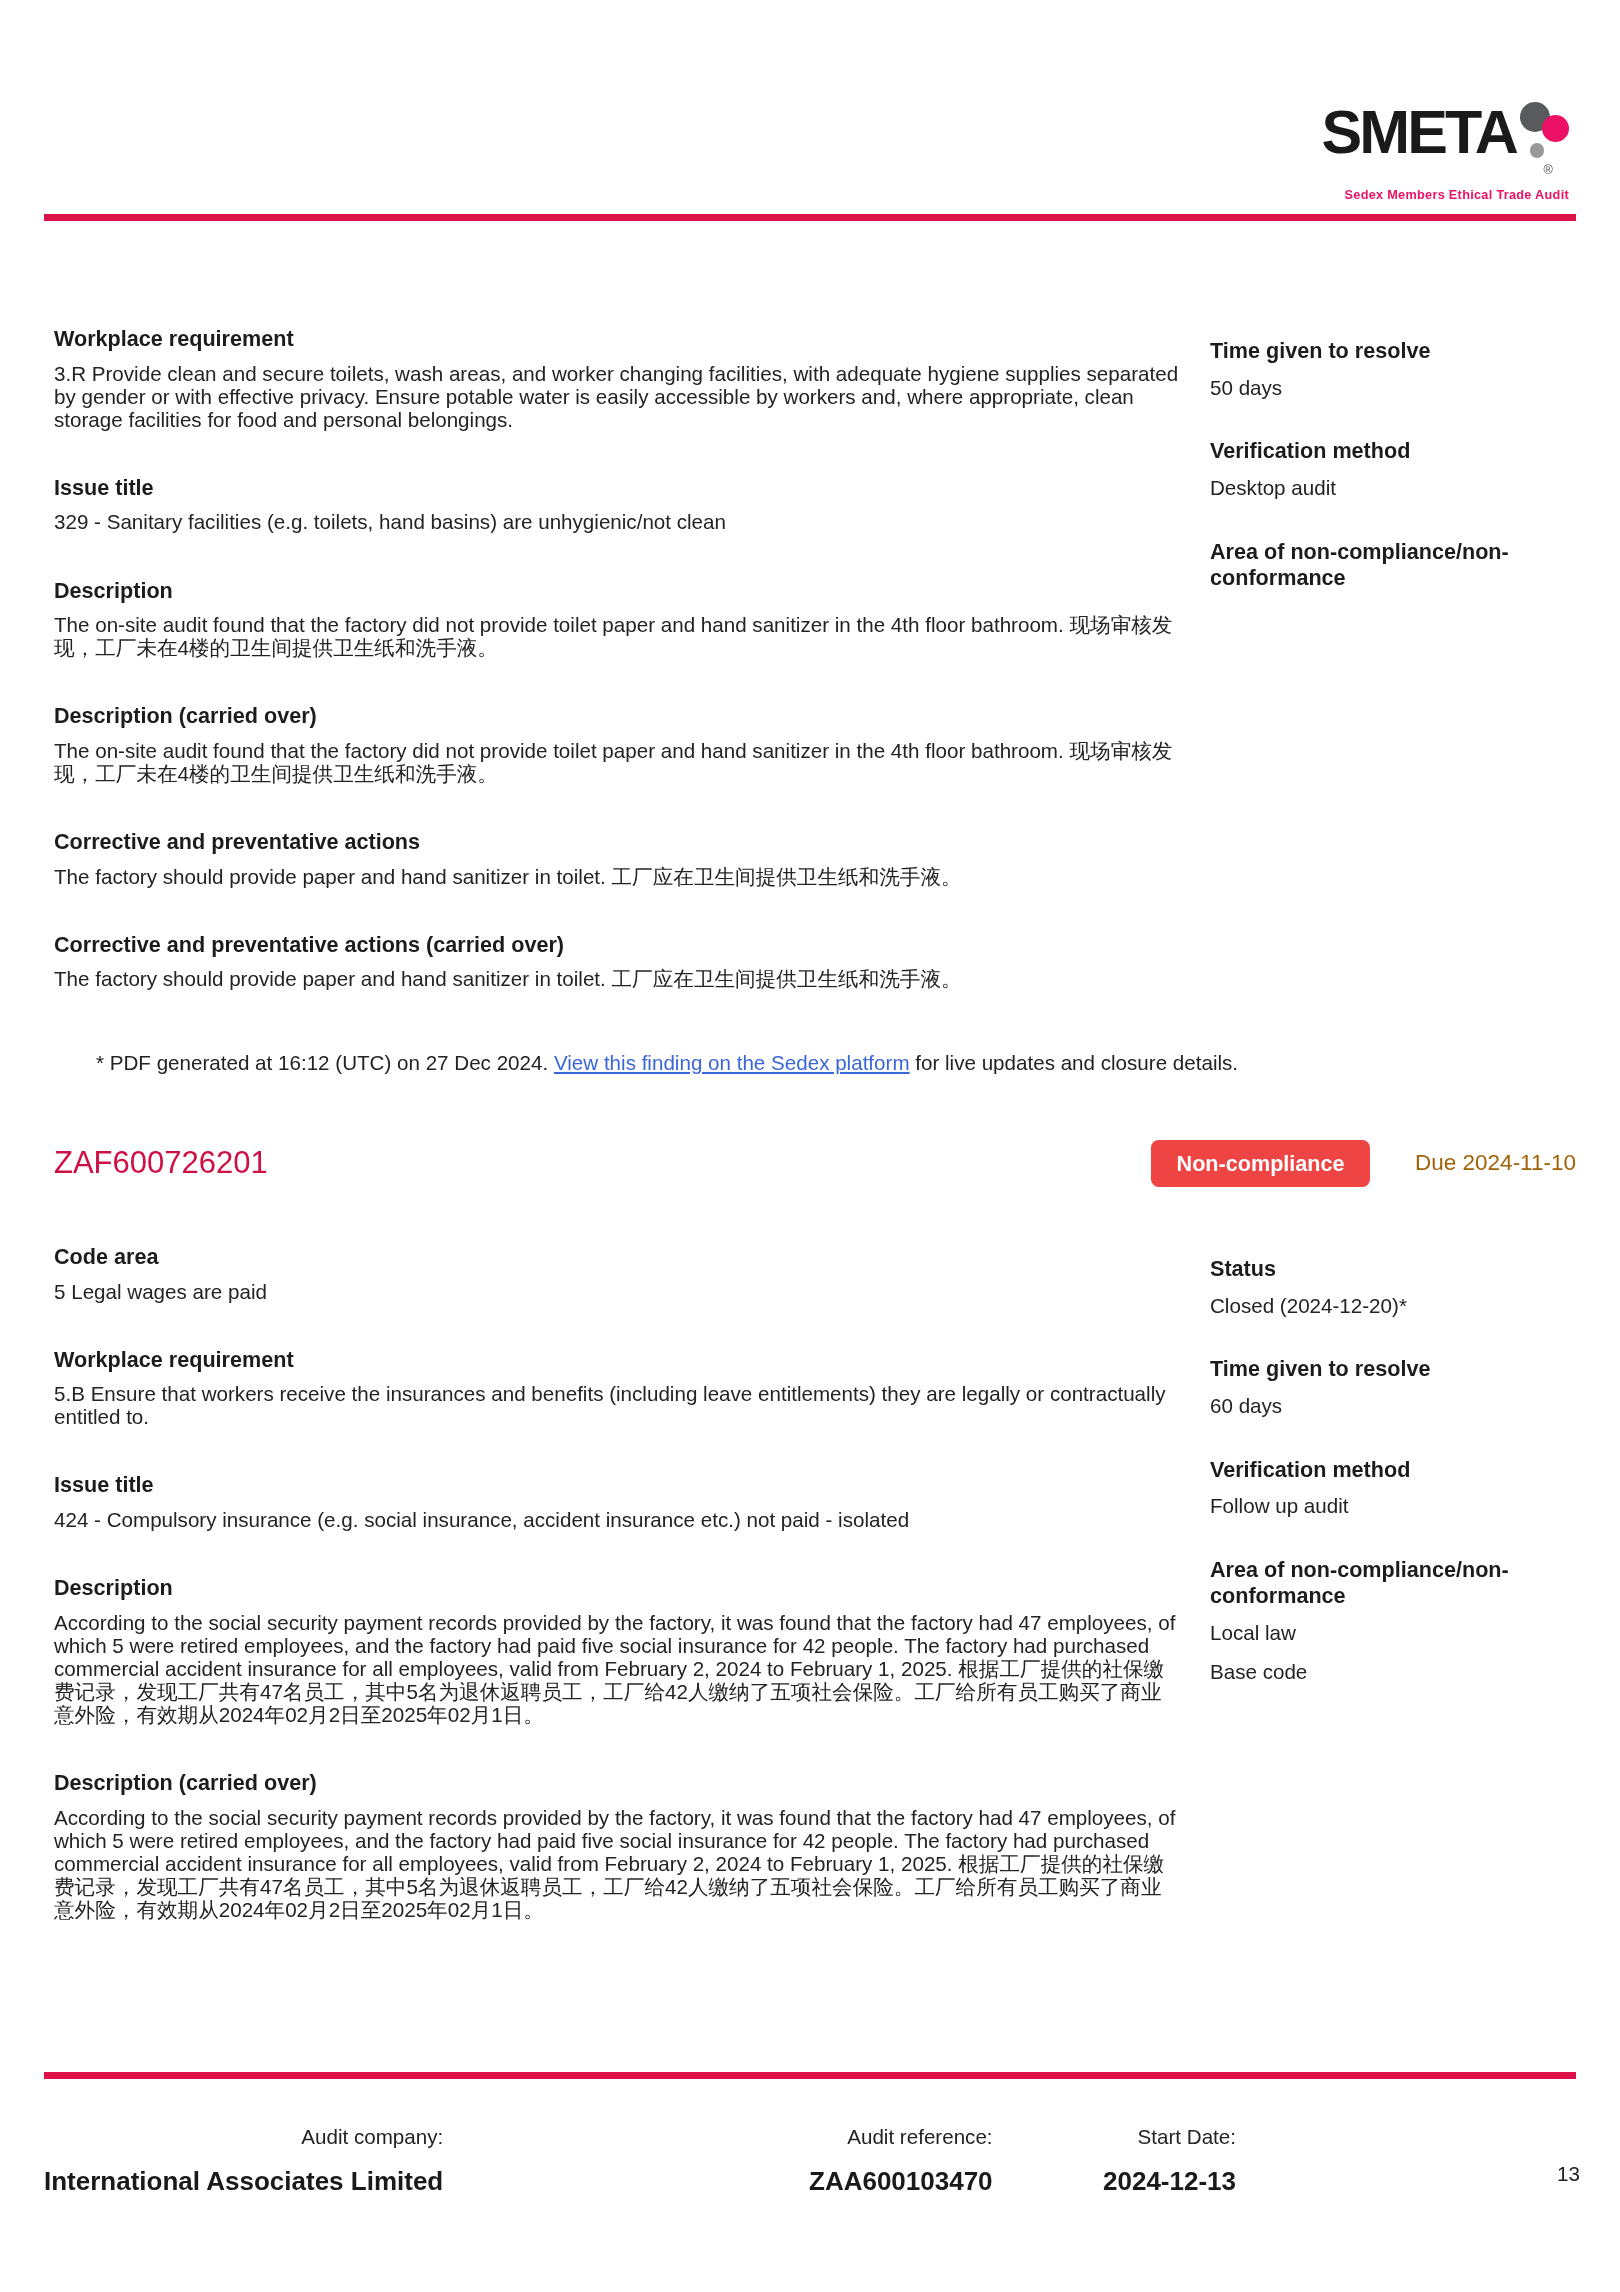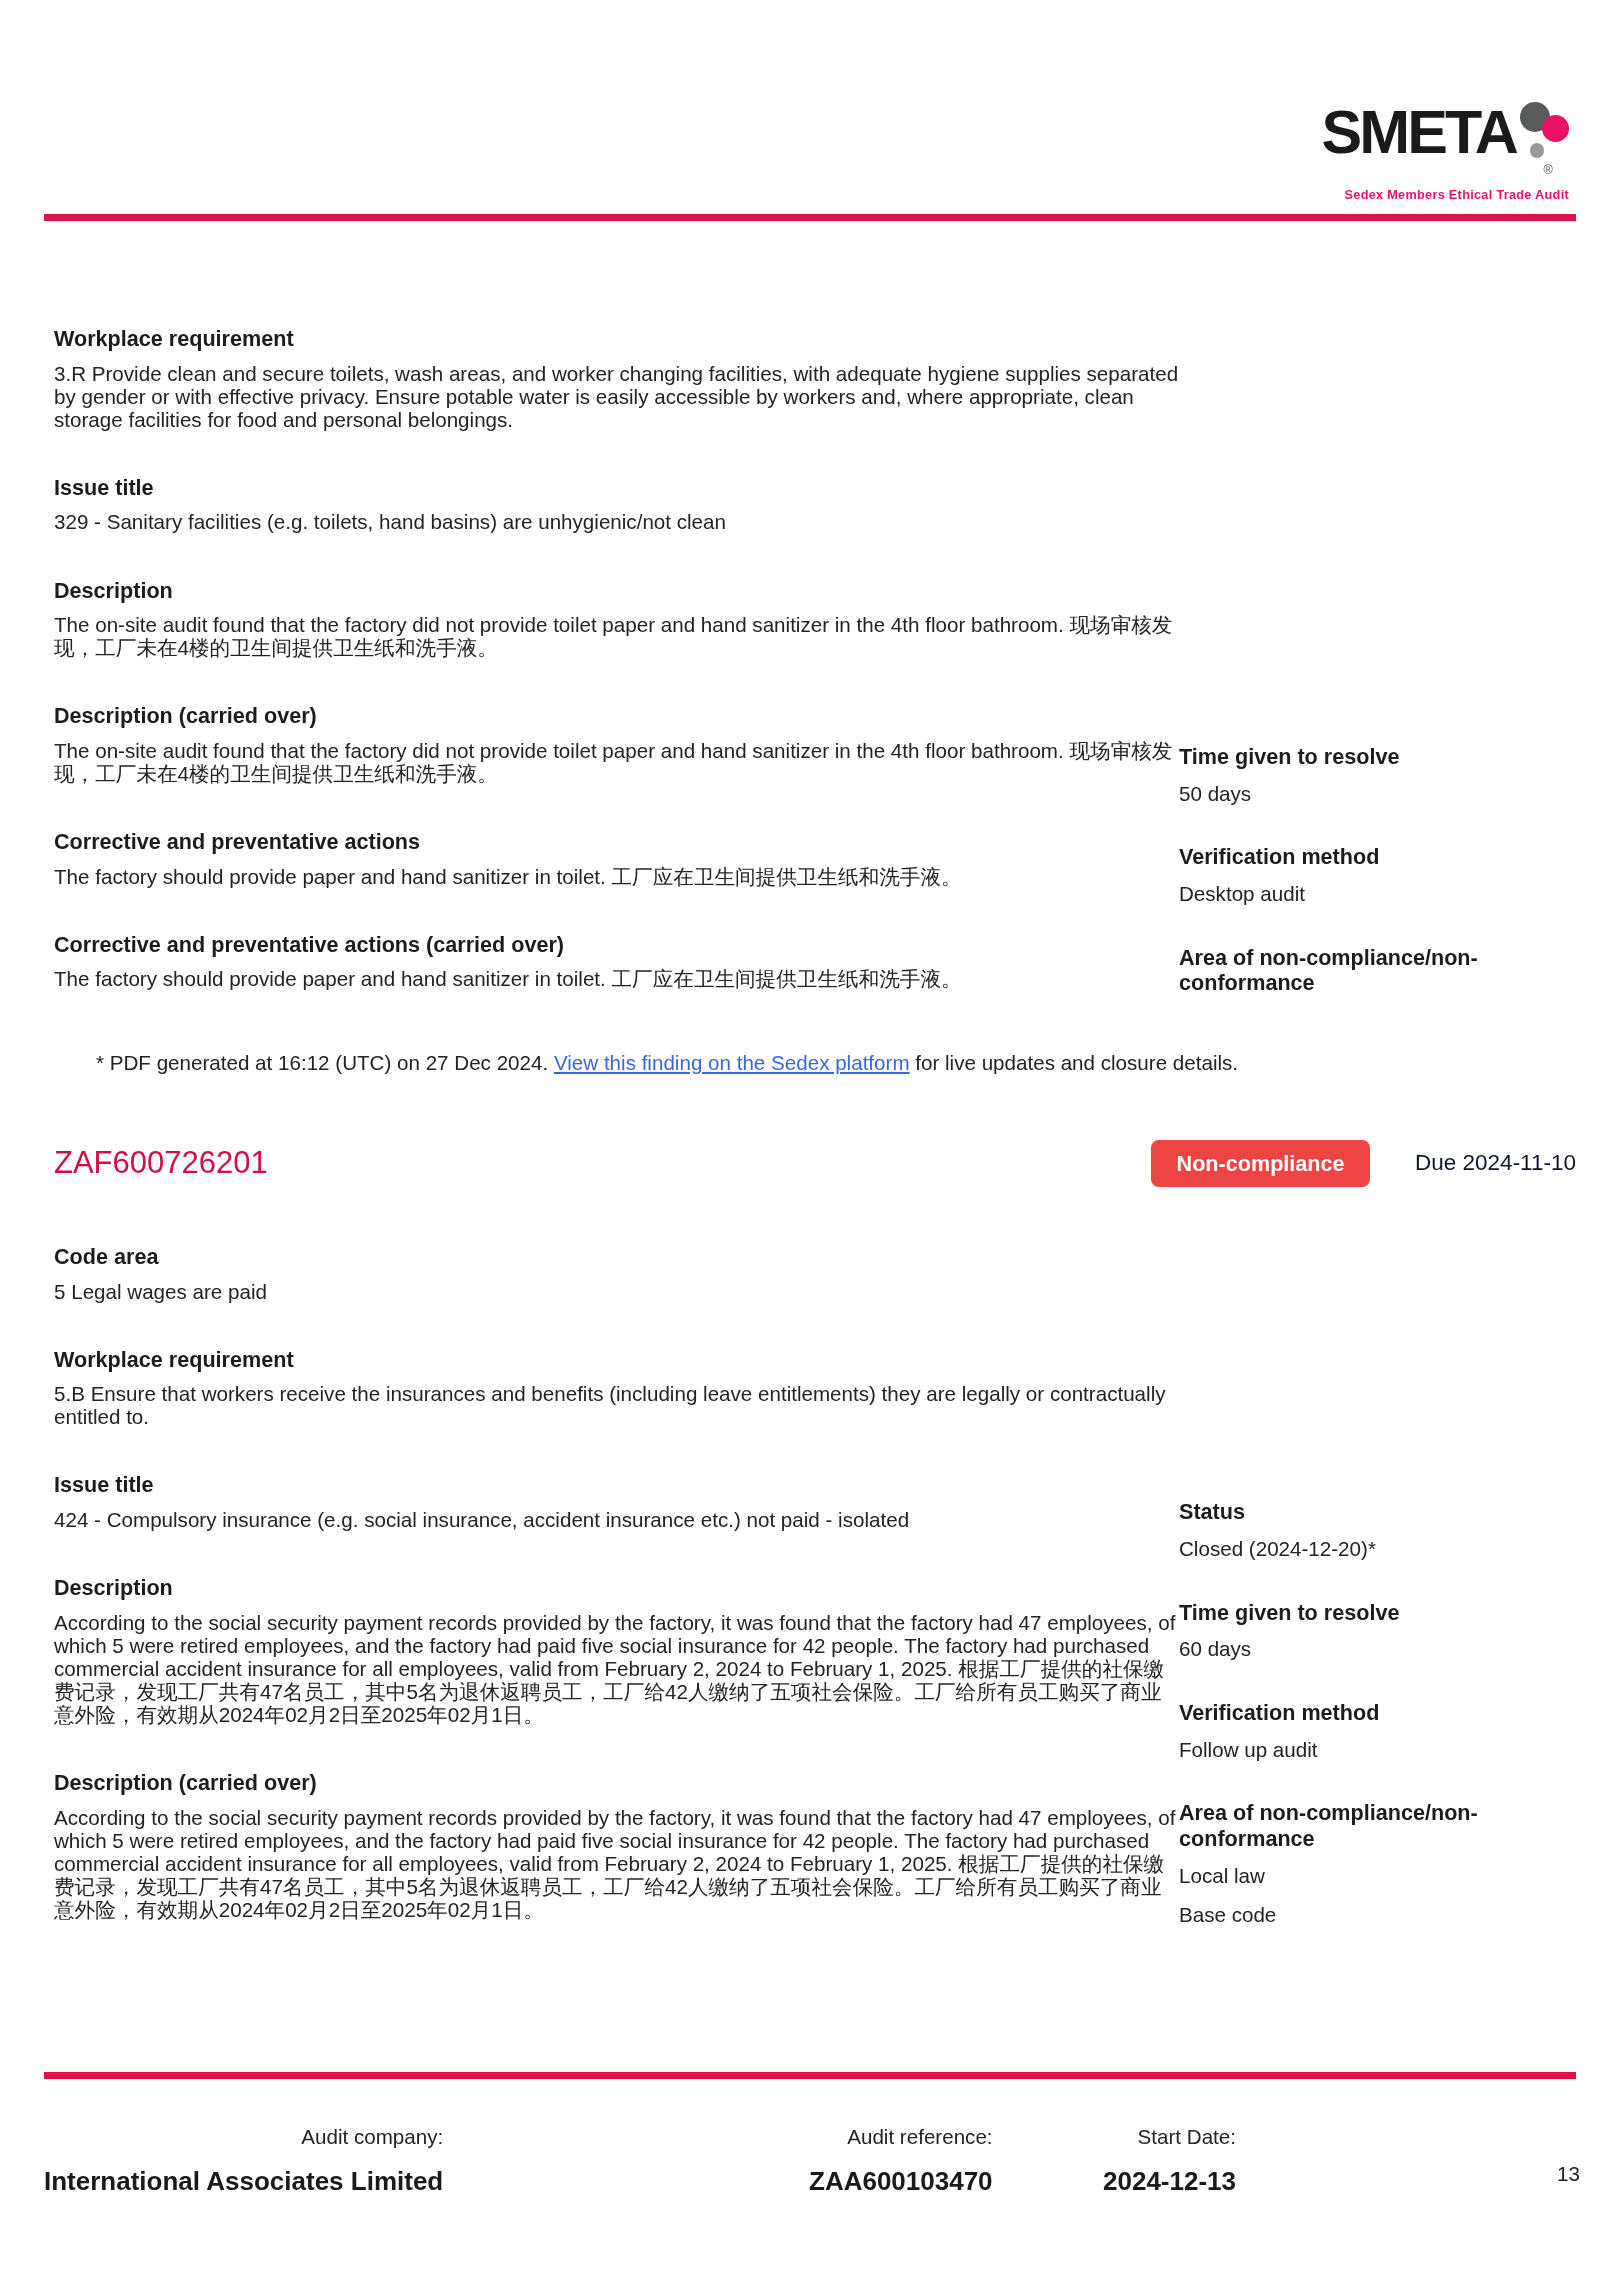--- a/index.html
+++ b/index.html
@@ -36,21 +36,21 @@
   .rule {
     position:absolute; left:44px; right:44px; height:6.9px;
     background:#dc1248;
   }
   .rule-top { top:214px; }
   .rule-bottom { top:2072px; }
 
   
   .finding {
     position:absolute; left:54px; width:1525px;
-    display:flex; align-items:flex-end;
+    display:flex; gap:31px;
   }
   .finding-1 { top:327px; }
   .finding-2 { top:1245px; }
   .col-left  { width:1125px; }
   .col-right { width:369px; }
 
   .section { margin:0 0 45px 0; }
   .section h3 {
     margin:0 0 9.8px 0;
     font-size:21.6px; font-weight:700; color:#1c1c1c; line-height:1.15;
@@ -80,21 +80,21 @@
     font-size:31px; color:#ce1044; font-weight:400; letter-spacing:0;
   }
   .fh-spacer { flex:1; }
   .status-pill {
     background:#ef4444; color:#ffffff;
     font-size:21.6px; font-weight:700;
     padding:12.7px 25.5px; border-radius:7.8px;
     line-height:1;
   }
   .due-date {
-    margin-left:45px; color:#0f172a; font-size:22.5px; font-weight:400;
+    margin-left:45px; color:#a16207; font-size:22.5px; font-weight:400;
   }
 
   
   .footer {
     position:absolute; top:2125px; left:44px; right:40px;text-align:right;
   }
   .footer-grid { position:relative; width:100%; height:78px; }
   .fcol { position:absolute; top:0; }
   .fcol-1 { left:0; }
   .fcol-2 { left:765px; }

